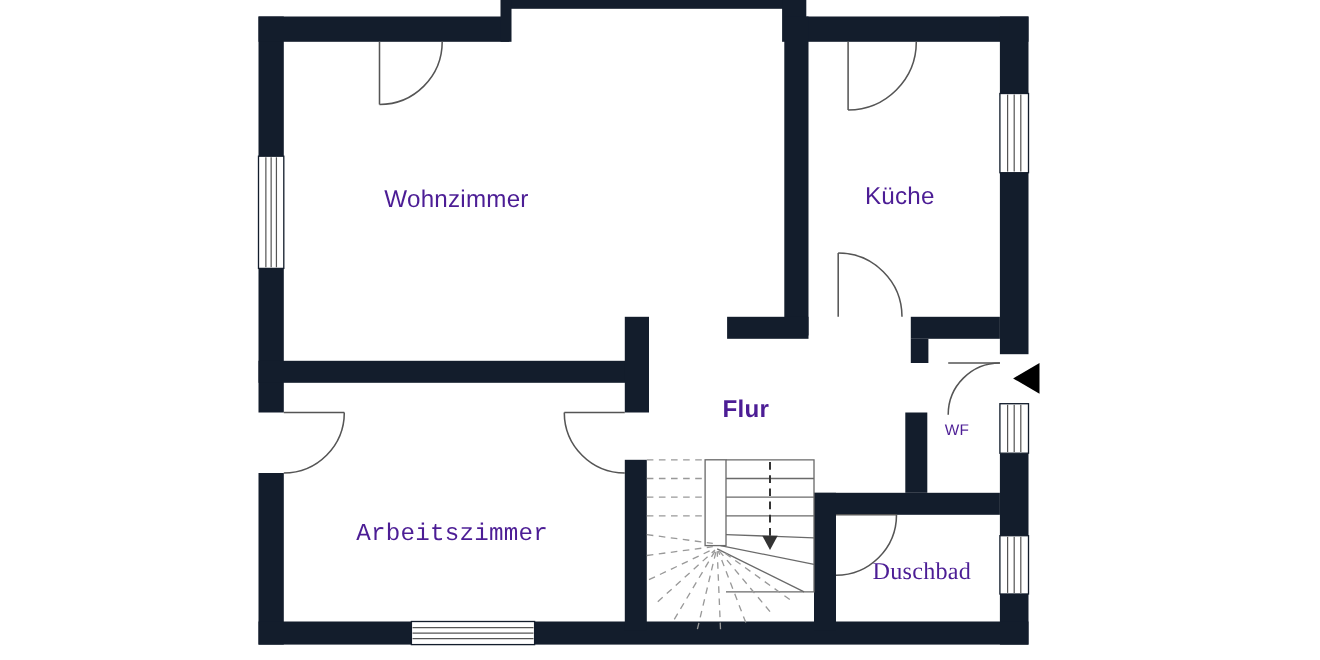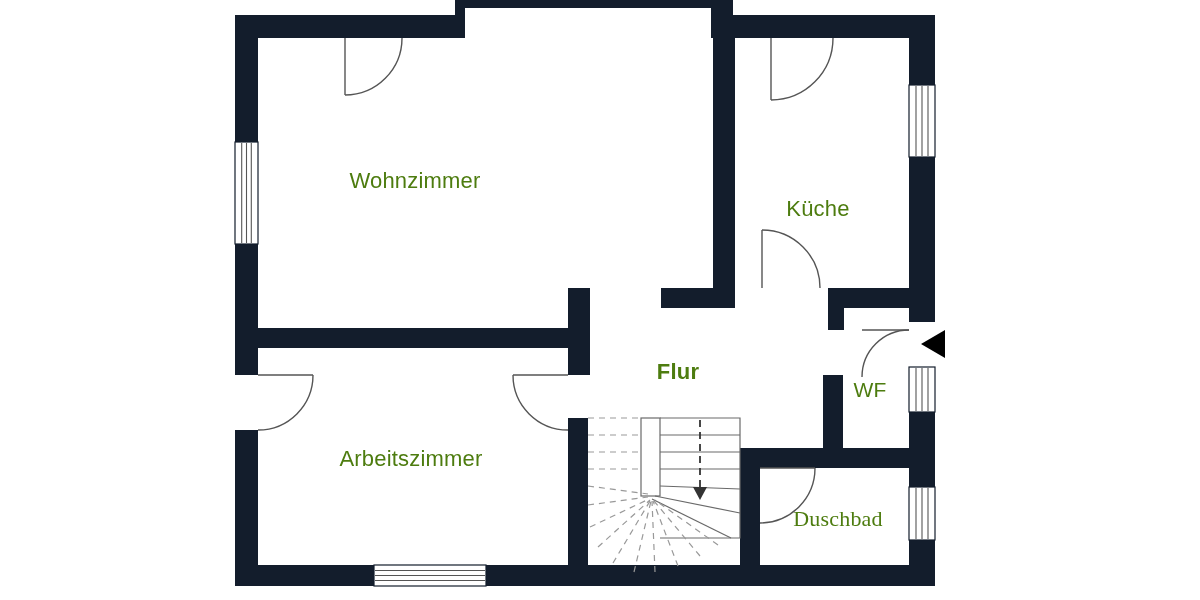--- a/index.html
+++ b/index.html
@@ -23,31 +23,31 @@
   #floorplan-svg {
     position: absolute;
     top: 0;
     left: 0;
     width: 1200px;
     height: 600px;
     display: block;
   }
   .room-label {
     position: absolute;
-    color: #4d7c0f;
+    color: #4c1d95;
     font-family: "Liberation Sans", sans-serif;
     font-size: 22px;
     font-weight: 400;
     letter-spacing: 0.2px;
     white-space: nowrap;
     transform: translate(-50%, -50%);
     user-select: none;
   }
   .room-label.small {
-    font-size: 21px;
+    font-size: 14px;
   }
 </style>
 </head>
 <body>
 
 <div id="floorplan-root">
 
   <svg id="floorplan-svg" viewBox="0 0 1200 600">
 
     <g fill="#131d2c">
@@ -225,23 +225,23 @@
     </g>
 
     <g>
       <path d="M 945 330 L 945 358 L 921 344 Z" fill="#000000"></path>
     </g>
 
   </svg>
 
   <div class="room-label" style="left:415px; top:181px;">Wohnzimmer</div>
 
-  <div class="room-label" style="left:818px; top:178px;margin-top:31px;">Küche</div>
+  <div class="room-label" style="left:818px; top:178px;">Küche</div>
 
   <div class="room-label" style="left:678px; top:372px;font-weight:bold;">Flur</div>
 
-  <div class="room-label" style="left:411px; top:459px;">Arbeitszimmer</div>
+  <div class="room-label" style="left:411px; top:485px;font-family:Liberation Mono, monospace;">Arbeitszimmer</div>
 
   <div class="room-label small" style="left:870px; top:390px;">WF</div>
 
   <div class="room-label" style="left:838px; top:519px;font-family:Liberation Serif, serif;">Duschbad</div>
 
 </div>
 
 </body></html>

